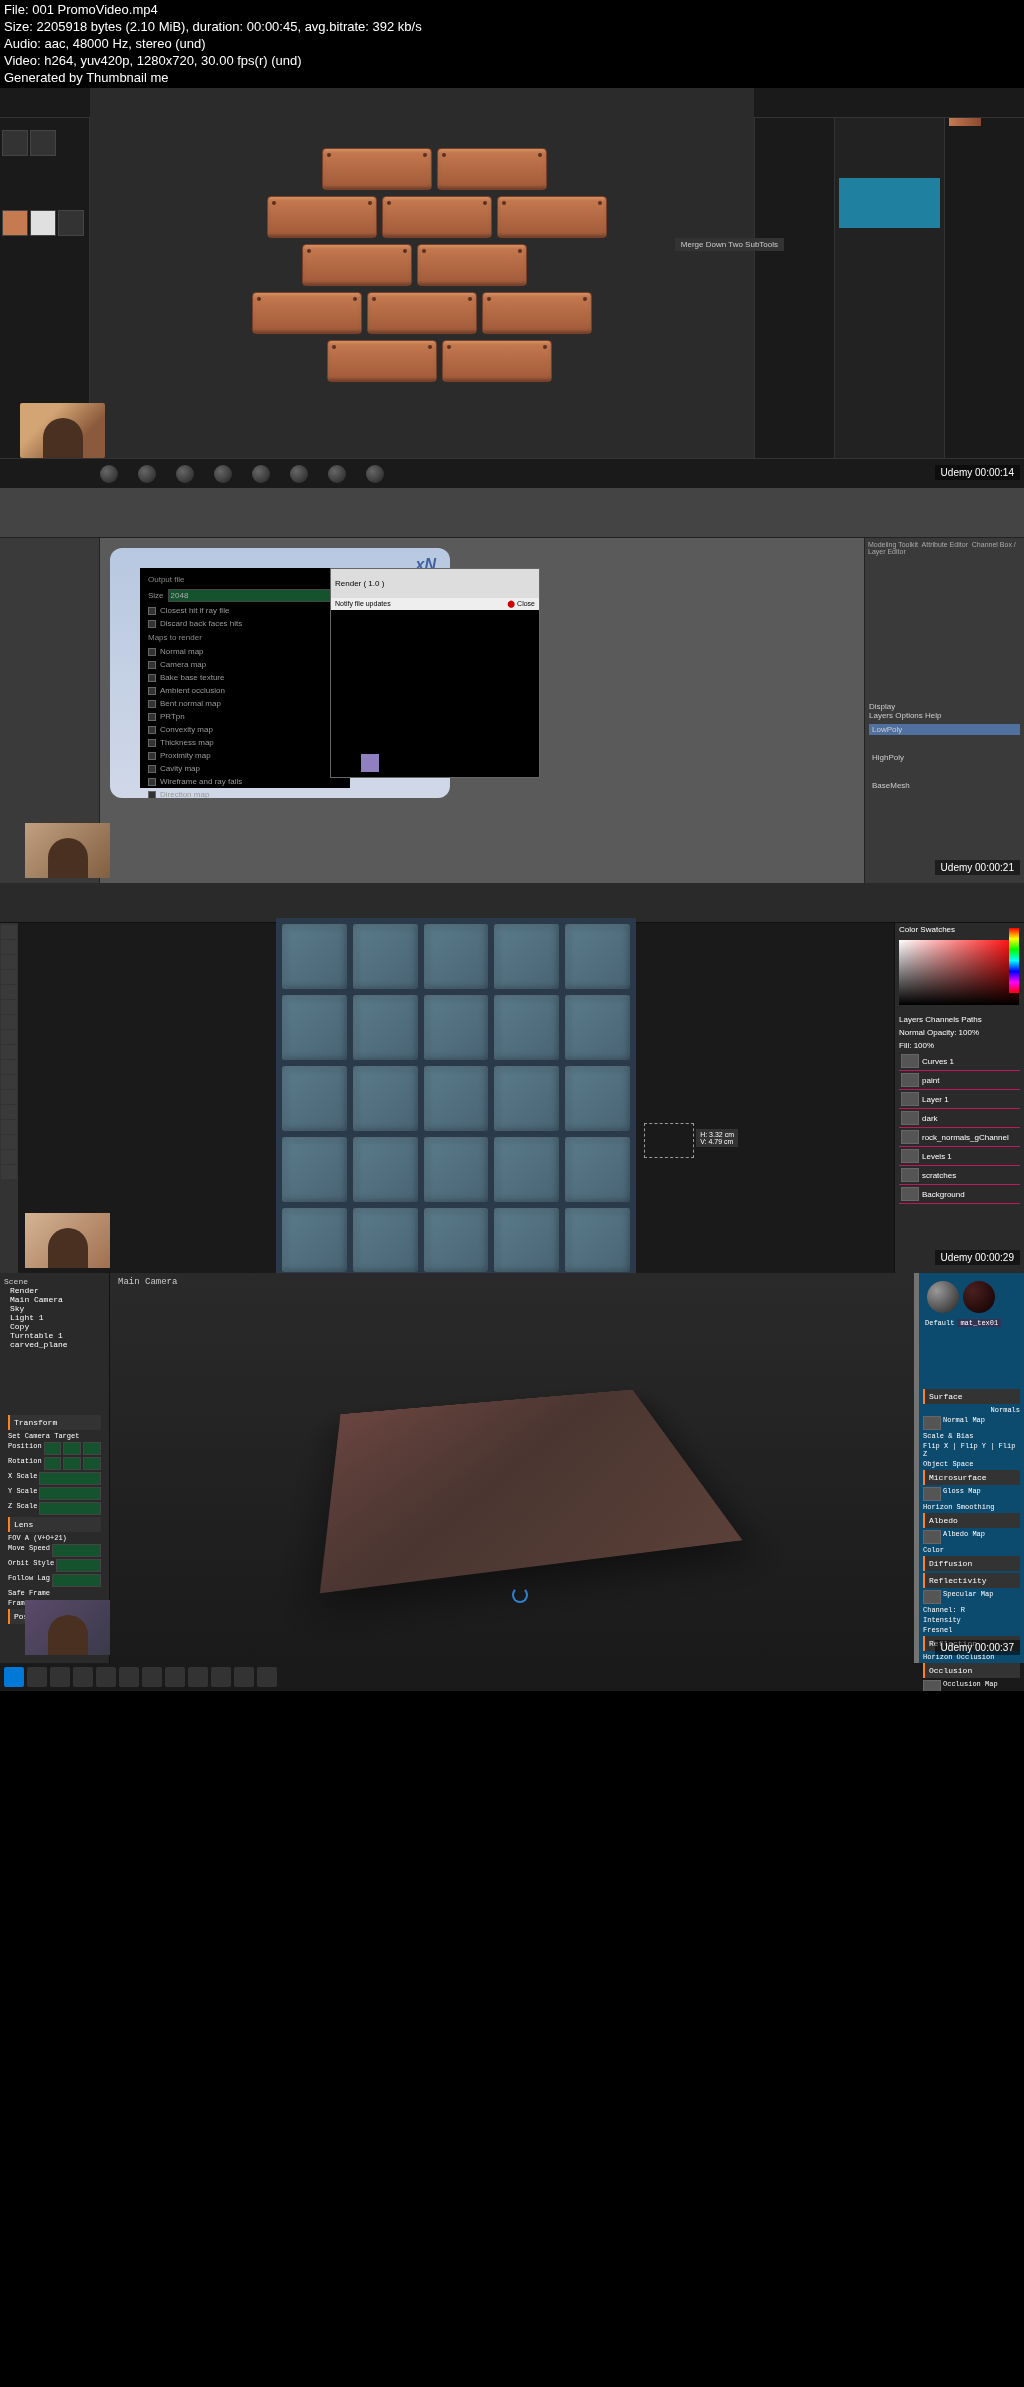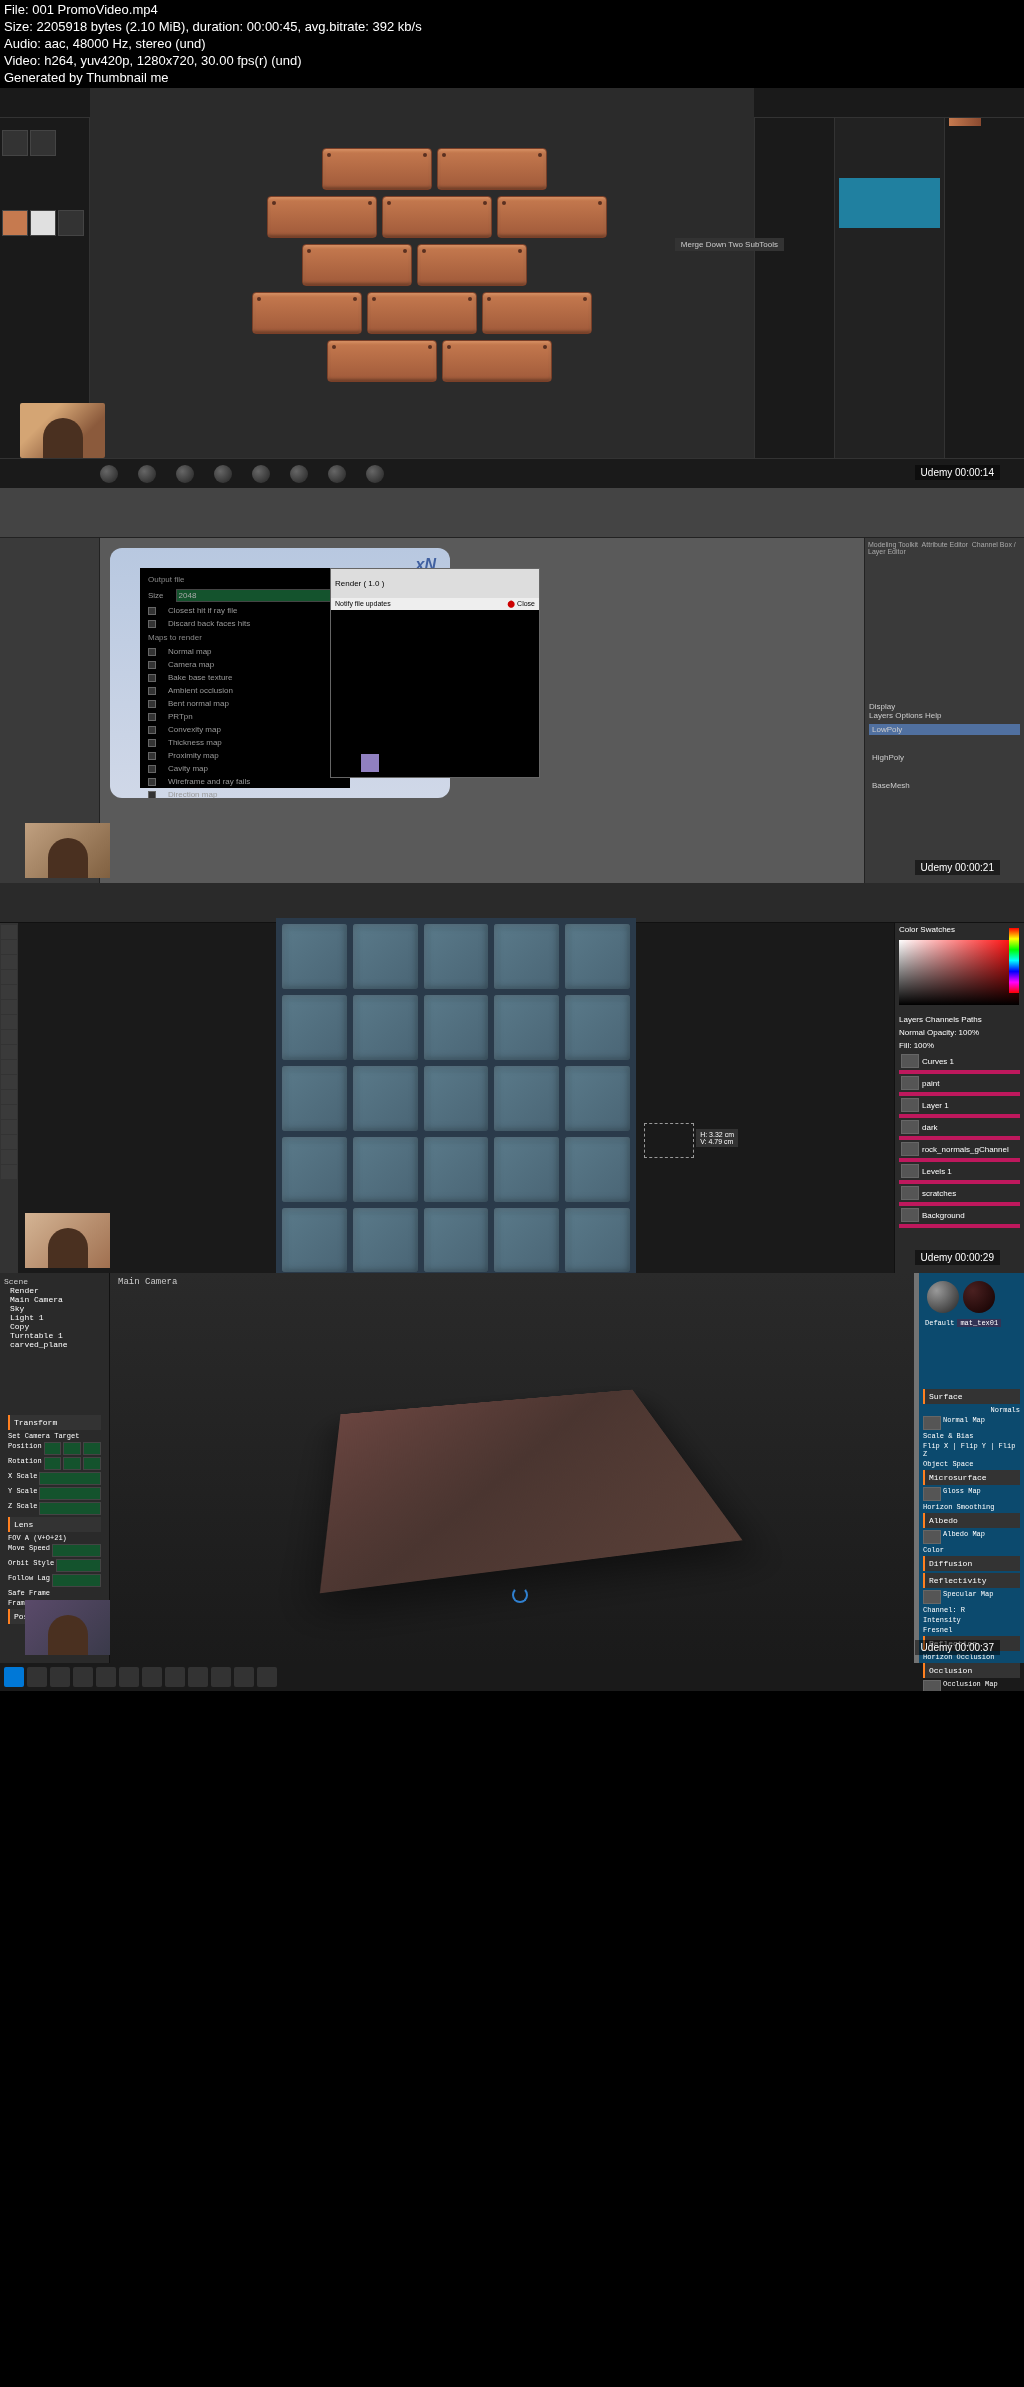--- a/index.html
+++ b/index.html
@@ -17,57 +17,57 @@
 .planks { position: relative; width: 360px; height: 280px; }
 .plank { position: absolute; width: 110px; height: 42px; background: linear-gradient(180deg, #c67a4f, #a05a3a); border-radius: 4px; border: 1px solid #7a3f28; box-shadow: inset 0 2px 3px rgba(255,200,150,0.3), inset 0 -2px 3px rgba(0,0,0,0.3); }
 .plank::before, .plank::after { content: ''; position: absolute; width: 4px; height: 4px; background: #5a3020; border-radius: 50%; top: 4px; }
 .plank::before { left: 4px; }
 .plank::after { right: 4px; }
 .zb-top { position: absolute; top: 0; left: 0; right: 0; height: 30px; background: #1a1a1a; border-bottom: 1px solid #333; font-size: 8px; padding: 2px 4px; color: #888; }
 .zb-bottom { position: absolute; bottom: 0; left: 0; right: 0; height: 30px; background: #1a1a1a; border-top: 1px solid #333; display: flex; align-items: center; gap: 20px; padding: 0 100px; }
 .zb-circle { width: 18px; height: 18px; border-radius: 50%; background: radial-gradient(circle at 35% 35%, #666, #222); }
 .webcam1 { position: absolute; bottom: 30px; left: 20px; width: 85px; height: 55px; background: linear-gradient(135deg, #d4a574 30%, #8b5a3c 70%); border-radius: 2px; z-index: 10; }
 .webcam-person { position: absolute; bottom: 0; left: 50%; transform: translateX(-50%); width: 40px; height: 40px; background: #4a3020; border-radius: 50% 50% 0 0; }
-.udemy-badge { position: absolute; bottom: 8px; right: 24px; color: #fff; font-size: 10px; background: rgba(0,0,0,0.5); padding: 2px 6px; }
+.udemy-badge { position: absolute; bottom: 8px; right: 4px; color: #fff; font-size: 10px; background: rgba(0,0,0,0.5); padding: 2px 6px; }
 .swatch-row { display: flex; gap: 2px; padding: 2px; }
 .swatch { width: 26px; height: 26px; background: #333; border: 1px solid #444; }
 .swatch.orange { background: #c67a4f; }
 .swatch.white { background: #e0e0e0; }
 
 .panel2 { height: 395px; background: #3a3a3a; position: relative; }
 .maya-top { height: 50px; background: #444; border-bottom: 1px solid #222; }
 .maya-body { display: flex; height: 345px; }
 .maya-left { width: 100px; background: #3a3a3a; border-right: 1px solid #222; }
 .maya-viewport { flex: 1; background: #5a5a5a; position: relative; }
 .maya-right { width: 160px; background: #3a3a3a; border-left: 1px solid #222; }
 .xnormal-window { position: absolute; top: 10px; left: 10px; width: 340px; height: 250px; background: linear-gradient(180deg, #b8c8e0, #d0d8e8); border-radius: 12px; overflow: hidden; }
 .xnormal-title { position: absolute; top: 8px; right: 14px; color: #4060a0; font-style: italic; font-size: 16px; font-weight: bold; }
 .xnormal-inner { position: absolute; top: 20px; left: 30px; width: 210px; height: 220px; background: #000; }
 .xnormal-list { padding: 4px; font-size: 8px; color: #999; }
-.xn-item { padding: 2px 4px; display: flex; align-items: center; gap: 12px; }
+.xn-item { padding: 2px 4px; display: flex; align-items: center; gap: 4px; }
 .xn-check { width: 8px; height: 8px; background: #333; border: 1px solid #666; }
 .xn-section { color: #888; font-size: 8px; padding: 3px 4px; }
 .render-popup { position: absolute; top: 30px; left: 230px; width: 210px; height: 210px; background: #000; border: 1px solid #666; }
 .render-header { background: #ddd; color: #000; padding: 10px 4px; font-size: 8px; display: flex; justify-content: space-between; }
 .small-square { position: absolute; bottom: 5px; left: 30px; width: 18px; height: 18px; background: #9080c0; }
 .webcam2 { position: absolute; bottom: 5px; left: 25px; width: 85px; height: 55px; background: linear-gradient(135deg, #c0a080, #806040); z-index: 10; }
 
 .panel3 { height: 390px; background: #252525; position: relative; }
 .ps-top { height: 40px; background: #2a2a2a; border-bottom: 1px solid #111; }
 .ps-body { display: flex; height: 350px; }
 .ps-tools { width: 18px; background: #333; display: flex; flex-direction: column; gap: 1px; padding: 2px 0; }
 .ps-tool { width: 16px; height: 14px; background: #3a3a3a; margin: 0 auto; }
 .ps-canvas { flex: 1; background: #1a1a1a; display: flex; align-items: center; justify-content: center; position: relative; }
 .ps-right { width: 130px; background: #2a2a2a; border-left: 1px solid #111; }
 .tile-grid { width: 360px; height: 360px; display: grid; grid-template-columns: repeat(5, 1fr); grid-template-rows: repeat(5, 1fr); gap: 6px; padding: 6px; background: #2a3a4a; }
 .tile { background: linear-gradient(135deg, #5a7a8a, #4a6575); border-radius: 3px; box-shadow: inset 0 0 8px rgba(0,0,0,0.4), inset 2px 2px 4px rgba(150,180,200,0.3); }
 .color-picker { width: 120px; height: 65px; background: linear-gradient(to right, #fff, #f00); background: linear-gradient(to bottom, rgba(0,0,0,0) 0%, #000 100%), linear-gradient(to right, #fff, #f00); margin: 4px; }
 .hue-bar { width: 10px; height: 65px; background: linear-gradient(to bottom, #f00, #ff0, #0f0, #0ff, #00f, #f0f, #f00); position: absolute; right: 5px; top: 5px; }
 .layers { padding: 4px; font-size: 8px; }
-.layer-row { display: flex; align-items: center; gap: 3px; padding: 2px; border-bottom: 4px solid #be185d; }
+.layer-row { display: flex; align-items: center; gap: 3px; padding: 2px; border-bottom: 1px solid #be185d; }
 .layer-thumb { width: 18px; height: 14px; background: #555; border: 1px solid #666; }
 .webcam3 { position: absolute; bottom: 5px; left: 25px; width: 85px; height: 55px; background: linear-gradient(135deg, #d4b494, #a07050); z-index: 10; }
 .measure-box { position: absolute; top: 200px; right: 200px; width: 50px; height: 35px; border: 1px dashed #999; }
 .measure-label { position: absolute; right: -45px; top: 5px; background: #333; padding: 2px 4px; font-size: 7px; }
 
 .panel4 { height: 390px; background: #252525; position: relative; }
 .mt-body { display: flex; height: 100%; font-family: Liberation Mono, monospace; }
 .mt-left { width: 110px; background: #2a2a2a; border-right: 1px solid #111; font-size: 8px; padding: 4px; }
 .mt-viewport { flex: 1; background: linear-gradient(180deg, #2a2a2a, #1a1a1a); position: relative; display: flex; align-items: center; justify-content: center; }
 .mt-right { width: 110px; background: #0c4a6e; border-left: 5px solid #737373; font-size: 8px; padding: 4px; }

